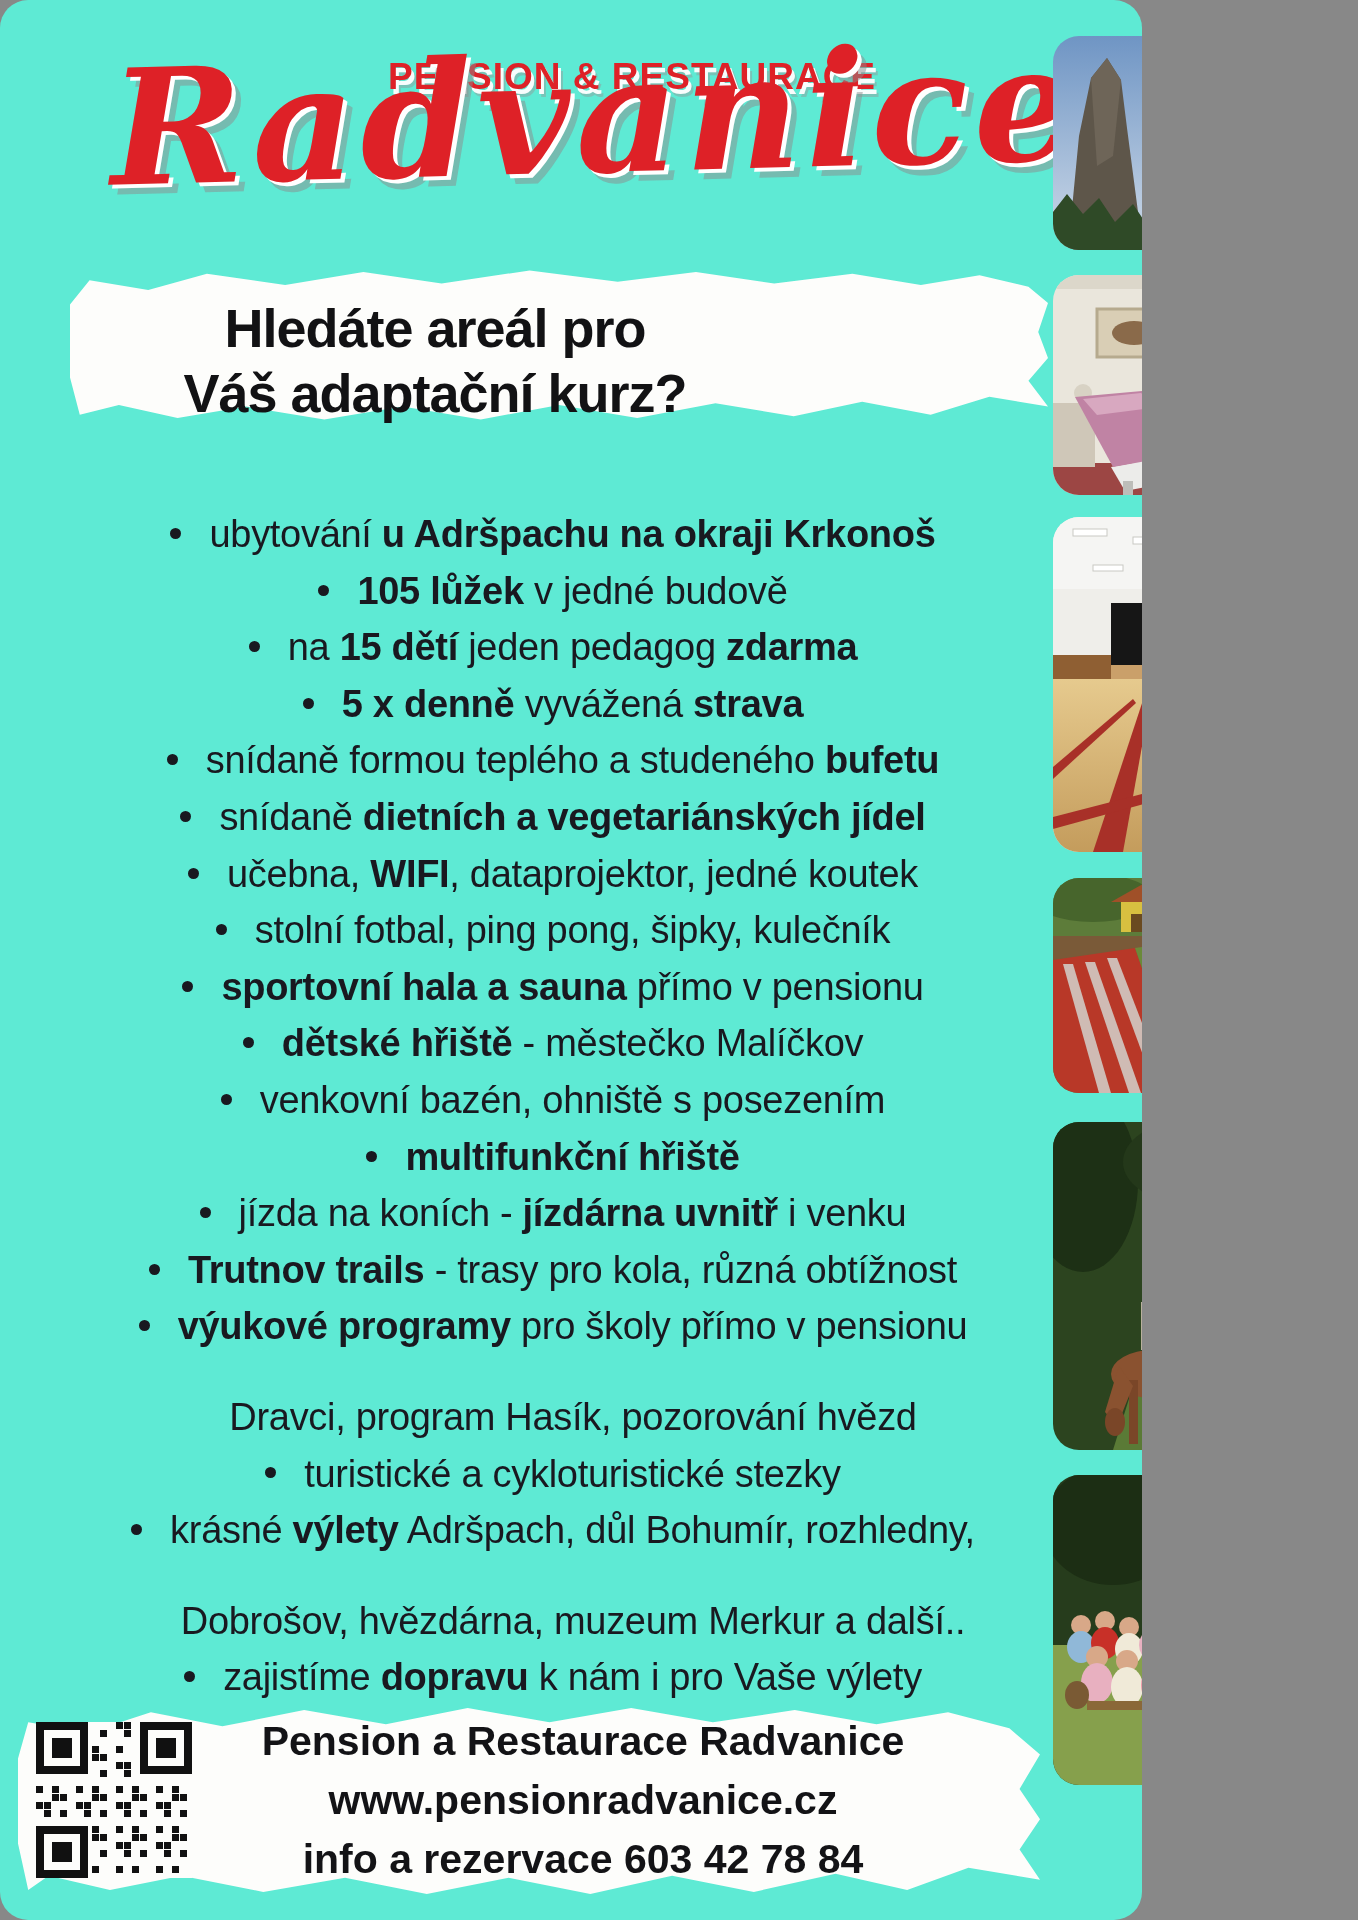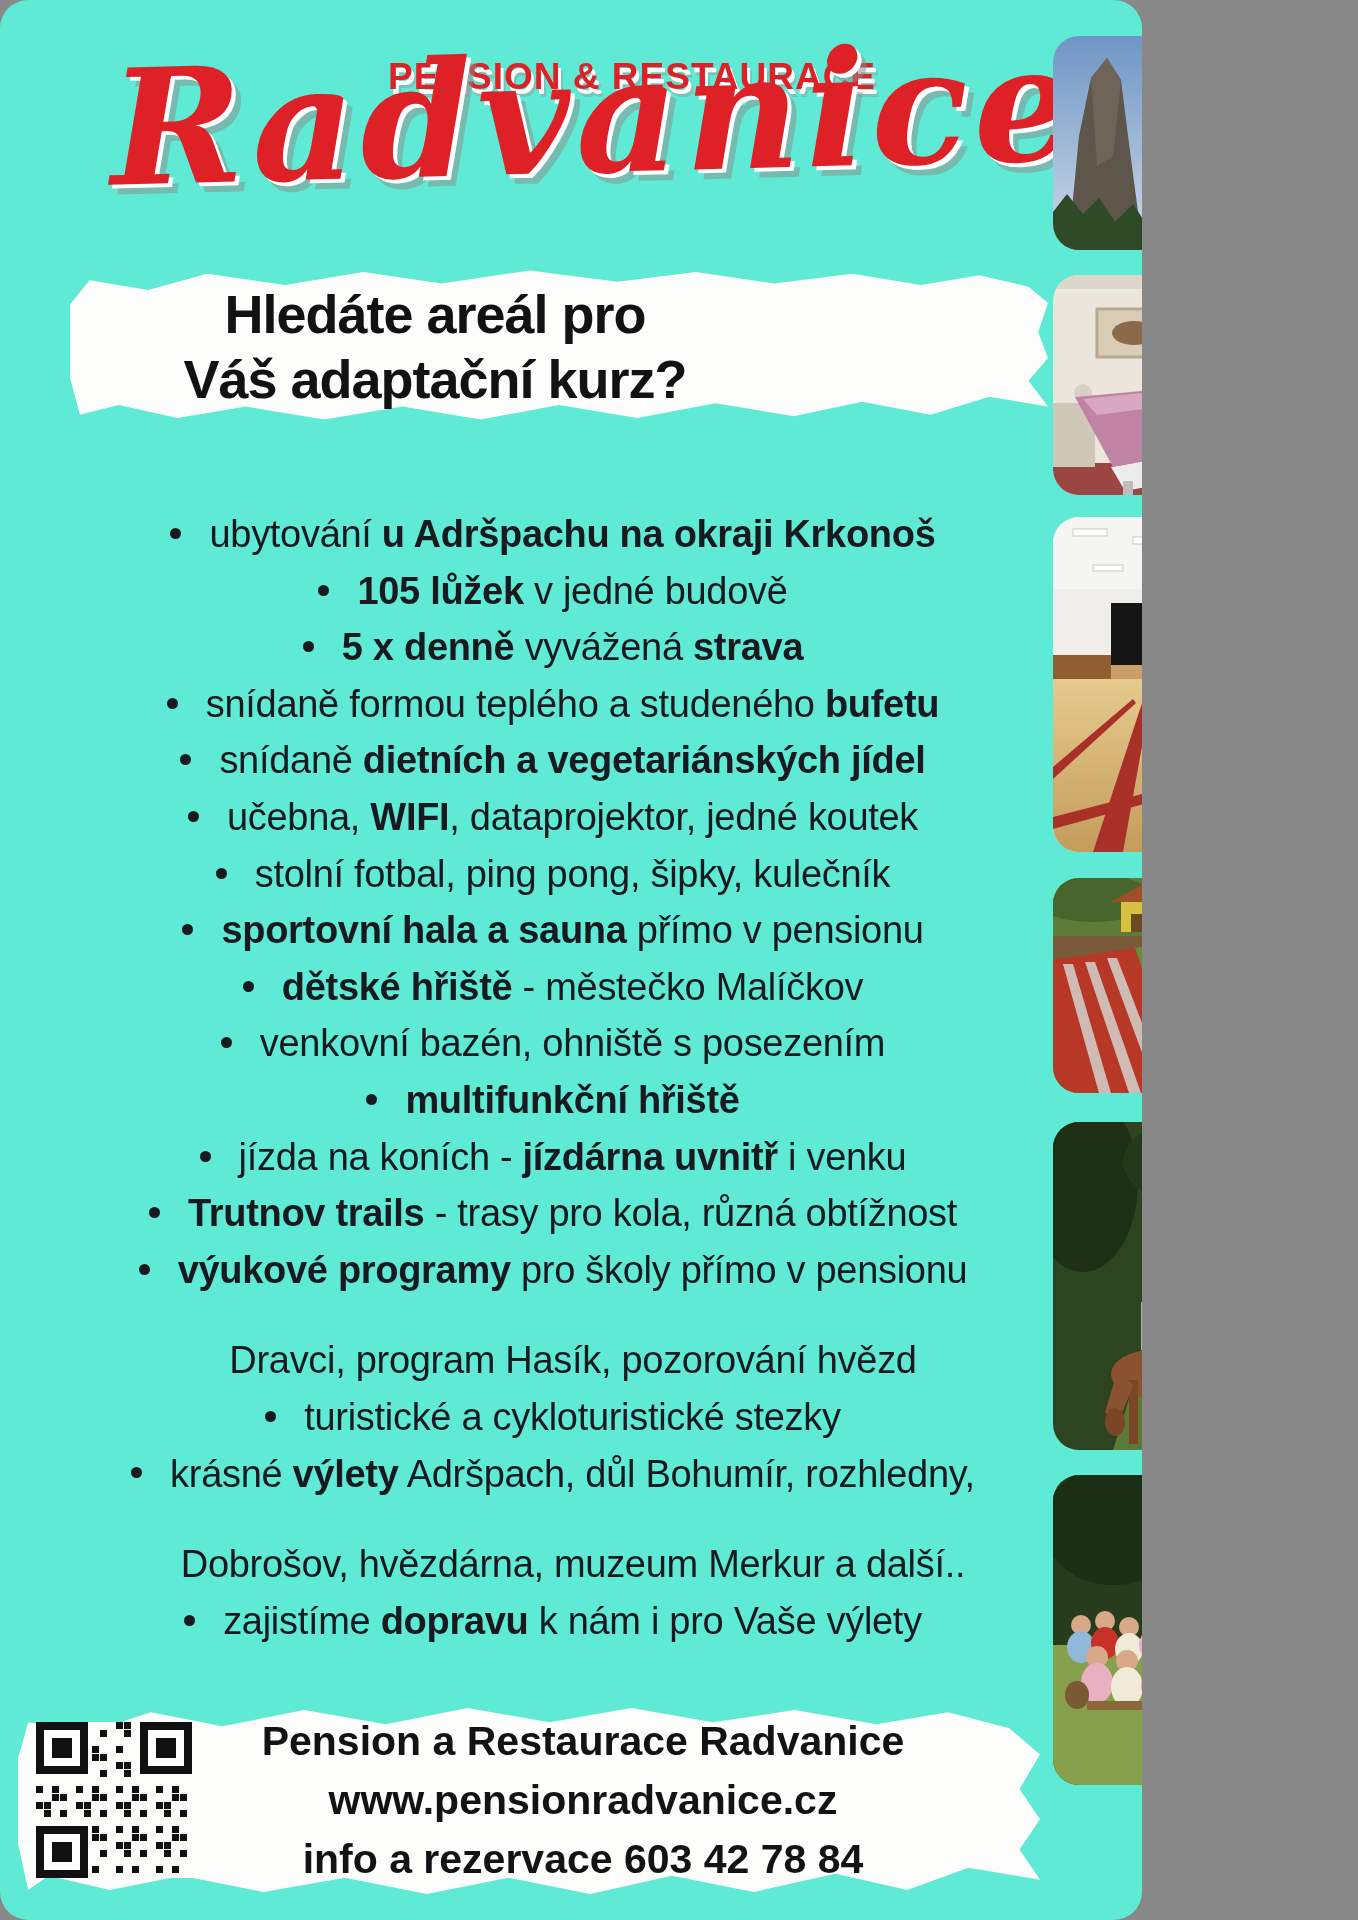--- a/index.html
+++ b/index.html
@@ -15,21 +15,21 @@
     font-style:italic;font-weight:700;font-size:160px;letter-spacing:5px;color:#DE2127;
     text-shadow:4px 4px 0 #ffffff,9px 10px 0 rgba(140,140,140,.5);transform:rotate(-1.5deg);}
 
   
   .band{position:absolute;background:#fdfdfb;}
   .band.head{left:70px;top:264px;width:978px;height:162px;
     clip-path:polygon(0% 25%,2% 10%,8% 16%,14% 6%,22% 13%,30% 5%,38% 12%,47% 4%,56% 11%,64% 5%,72% 12%,80% 6%,87% 13%,93% 7%,98% 14%,100% 24%,99% 42%,100% 58%,98% 72%,100% 88%,94% 82%,88% 93%,81% 85%,74% 94%,66% 86%,58% 95%,50% 87%,42% 96%,34% 88%,26% 96%,18% 88%,11% 95%,5% 87%,1% 93%,0% 70%);}
   .band.foot{left:18px;top:1698px;width:1022px;height:202px;
     clip-path:polygon(0% 30%,1% 12%,7% 17%,13% 7%,20% 14%,28% 6%,36% 13%,44% 5%,52% 12%,60% 5%,68% 12%,76% 6%,84% 13%,91% 7%,97% 15%,100% 28%,98% 45%,100% 60%,98% 75%,100% 90%,93% 84%,87% 95%,80% 87%,72% 96%,64% 88%,56% 97%,48% 89%,40% 97%,32% 89%,24% 96%,16% 88%,9% 95%,3% 88%,1% 95%,0% 72%);}
 
-  .headline{position:absolute;left:135px;top:282px;width:600px;text-align:center;
+  .headline{position:absolute;left:135px;top:296px;width:600px;text-align:center;
     font-size:54px;font-weight:700;line-height:65px;color:#121214;letter-spacing:-1px;}
 
   
   .list{position:absolute;left:42px;top:506px;width:1012px;text-align:center;}
   .b-line{height:56.6px;line-height:56.6px;font-size:38px;white-space:pre;letter-spacing:-0.3px;}
   .b-line .bold{font-weight:700;}
   .b-line .dot{display:inline-block;width:11px;height:11px;border-radius:6px;background:#191920;
     margin:0 28px 7px 10px;vertical-align:middle;}
   .b-line.cont{padding-left:50px;margin-top:34px;}
 
@@ -59,20 +59,21 @@
 
   <div class="band head"></div>
   <div class="headline">
     <div>Hledáte areál pro</div>
     <div>Váš adaptační kurz?</div>
   </div>
 
   <div class="list">
       <div class="b-line"><span class="dot"></span><span>ubytování </span><span class="bold">u Adršpachu na okraji Krkonoš</span></div>
       <div class="b-line"><span class="dot"></span><span class="bold">105 lůžek</span><span> v jedné budově</span></div>
+      <div class="b-line"><span class="dot"></span><span>na </span><span class="bold">15 dětí</span><span> jeden pedagog </span><span class="bold">zdarma</span></div>
       <div class="b-line"><span class="dot"></span><span class="bold">5 x denně</span><span> vyvážená </span><span class="bold">strava</span></div>
       <div class="b-line"><span class="dot"></span><span>snídaně formou teplého a studeného </span><span class="bold">bufetu</span></div>
       <div class="b-line"><span class="dot"></span><span>snídaně </span><span class="bold">dietních a vegetariánských jídel</span></div>
       <div class="b-line"><span class="dot"></span><span>učebna, </span><span class="bold">WIFI</span><span>, dataprojektor, jedné koutek</span></div>
       <div class="b-line"><span class="dot"></span><span>stolní fotbal, ping pong, šipky, kulečník</span></div>
       <div class="b-line"><span class="dot"></span><span class="bold">sportovní hala a sauna</span><span> přímo v pensionu</span></div>
       <div class="b-line"><span class="dot"></span><span class="bold">dětské hřiště</span><span> - městečko Malíčkov</span></div>
       <div class="b-line"><span class="dot"></span><span>venkovní bazén, ohniště s posezením</span></div>
       <div class="b-line"><span class="dot"></span><span class="bold">multifunkční hřiště</span></div>
       <div class="b-line"><span class="dot"></span><span>jízda na koních - </span><span class="bold">jízdárna uvnitř</span><span> i venku</span></div>

